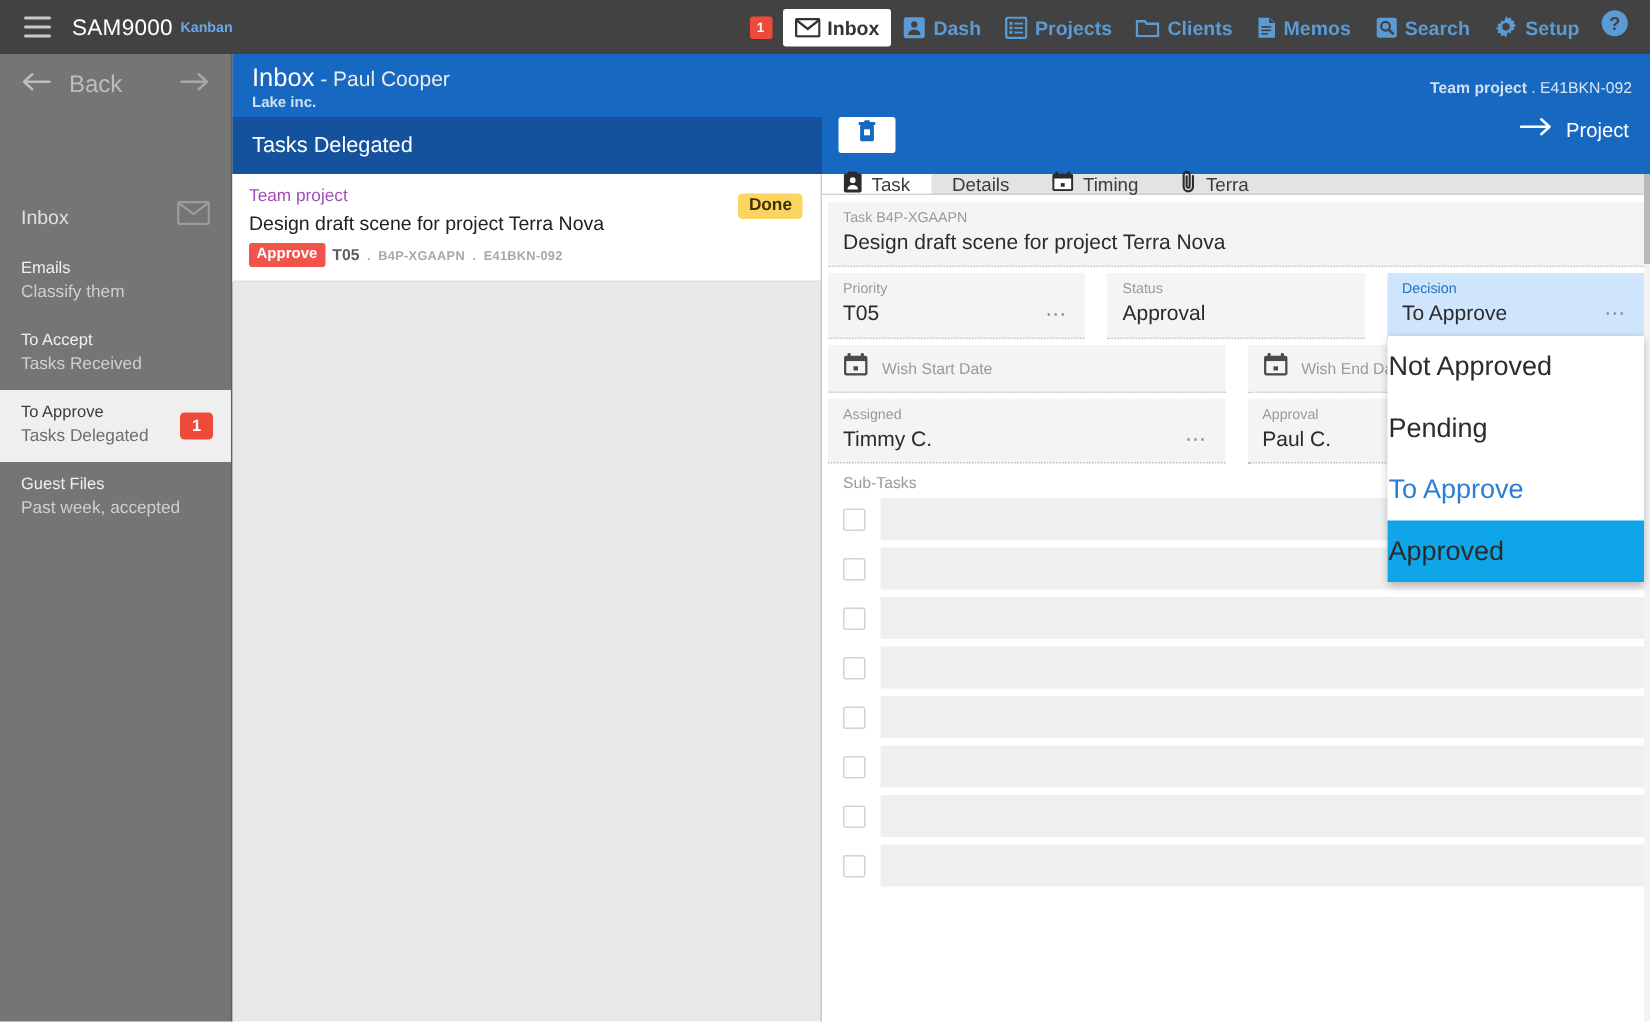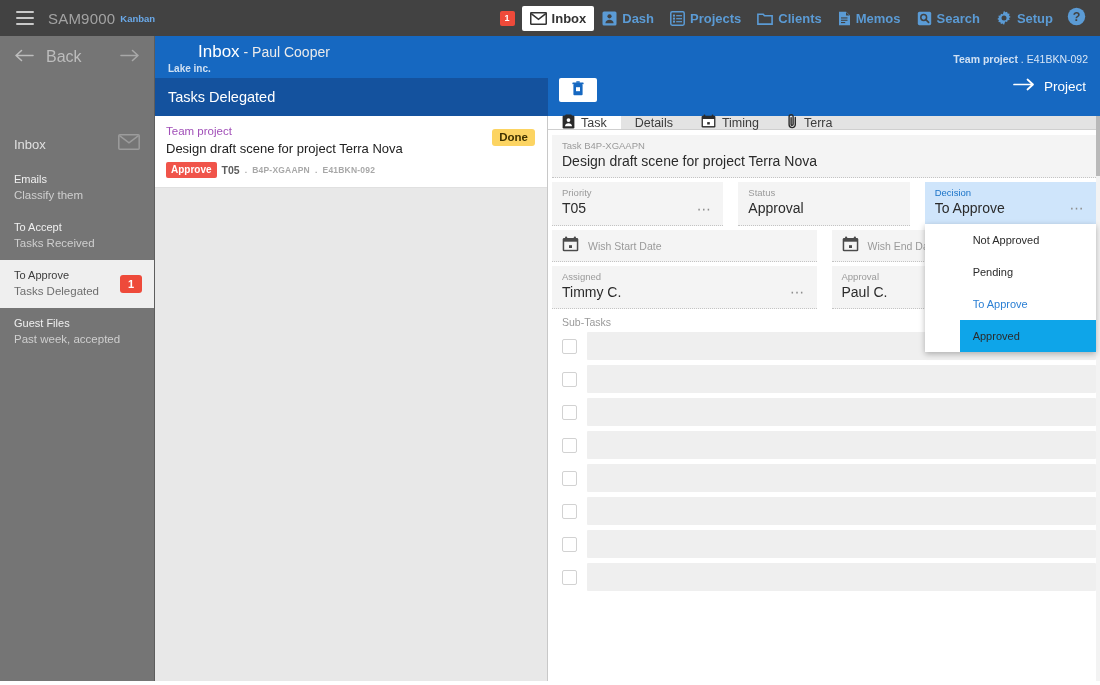--- a/index.html
+++ b/index.html
@@ -12,21 +12,21 @@
   .app { position: relative; width: 1100px; height: 685px; background:#fff; }
 
   
   .topnav {
     position:absolute; left:0; top:0; width:1100px; height:36px;
     background:#424242; display:flex; align-items:center;
   }
   .hamburger { width:18px; height:14px; margin-left:16px; margin-right:14px;
     display:flex; flex-direction:column; justify-content:space-between; cursor:pointer; }
   .hamburger span { display:block; height:2px; background:#c9c9c9; border-radius:1px; }
-  .brand { color:#a3a3a3; font-size:15px; letter-spacing:.2px; }
+  .brand { color:#ffffff; font-size:15px; letter-spacing:.2px; }
   .brand-sub { color:#6aa9e9; font-size:9.5px; margin-left:5px; font-weight:bold; }
   .nav-right { margin-left:auto; display:flex; align-items:center; padding-right:10px; gap:0px; }
   .nav-badge {
     background:#ee4a3a; color:#fff; font-size:9px; font-weight:bold;
     width:15px; height:15px; display:flex; align-items:center; justify-content:center;
     border-radius:2px; margin-right:7px;
   }
   .nav-item { display:flex; align-items:center; gap:5px; padding:5px 8px; color:#5b9bd5; font-size:13px;
     font-weight:bold; cursor:pointer; }
   .nav-item.active { background:#ffffff; color:#333; border-radius:2px; }
@@ -55,21 +55,21 @@
   .side-count {
     position:absolute; right:12px; top:50%; transform:translateY(-50%);
     background:#ee4a3a; color:#fff; font-size:11px; font-weight:bold;
     min-width:22px; height:18px; border-radius:3px;
     display:flex; align-items:center; justify-content:center;
   }
 
   
   .headwrap { position:absolute; left:155px; top:36px; width:945px; height:80px; }
   .head-top { height:42px; background:#1668c1; position:relative; padding:6px 0 0 13px; }
-  .head-title { color:#fff; font-size:17px; line-height:20px;margin-left:30px; }
+  .head-title { color:#fff; font-size:17px; line-height:20px; }
   .head-title b { font-weight:normal; }
   .head-title .sub { font-size:14px; color:#ebebeb; }
   .head-company { color:#cfe0f3; font-size:10px; font-weight:bold; margin-top:1px; }
   .head-right { position:absolute; right:12px; top:17px; color:#cfe0f3; font-size:10.5px; font-weight:bold; }
   .head-right .code { font-weight:normal; color:#d8e6f6; }
   .head-bar { height:38px; position:relative; display:flex; }
   .head-bar .left { width:393px; background:#14529e; display:flex; align-items:center; padding-left:13px; }
   .head-bar .left span { color:#fff; font-size:14.5px; }
   .head-bar .right { flex:1; background:#1668c1; display:flex; align-items:flex-start; padding-left:11px; position:relative; }
   .trash-btn {
@@ -115,21 +115,21 @@
   .datecell { flex:1; padding:0; display:flex; align-items:center; gap:9px; height:32px; padding-left:10px; }
   .datecell .ph { color:#9a9a9a; font-size:10.5px; }
 
   
   .cell.decision { background:#cfe5fb; border-bottom:2px solid #1a73c7; }
   .cell.decision .f-label { color:#1a73c7; }
   .dropdown {
     position:absolute; left:0; top:100%; width:100%;
     background:#fff; box-shadow:0 2px 6px rgba(0,0,0,.28); z-index:20;
   }
-  .dd-item { padding:10px 13px; font-size:11px; color:#2b2b2b; cursor:pointer;margin-left:35px; }
+  .dd-item { padding:10px 1px; font-size:18px; color:#2b2b2b; cursor:pointer; }
   .dd-item.sel { color:#2a7fd4; }
   .dd-item.hov { background:#0ea5e9; }
 
   .subs { margin:7px 4px 0 4px; }
   .subs-label { color:#9a9a9a; font-size:10.5px; padding:0 0 4px 10px; }
   .sub-row { display:flex; align-items:center; gap:10px; padding-left:10px; margin-bottom:5px; }
   .cbx { width:15px; height:15px; border:1px solid #d2d2d2; border-radius:2px; background:#fff; cursor:pointer; flex:0 0 auto; }
   .sub-bar { flex:1; height:28px; background:#efefef; border-radius:1px; }
 
   

